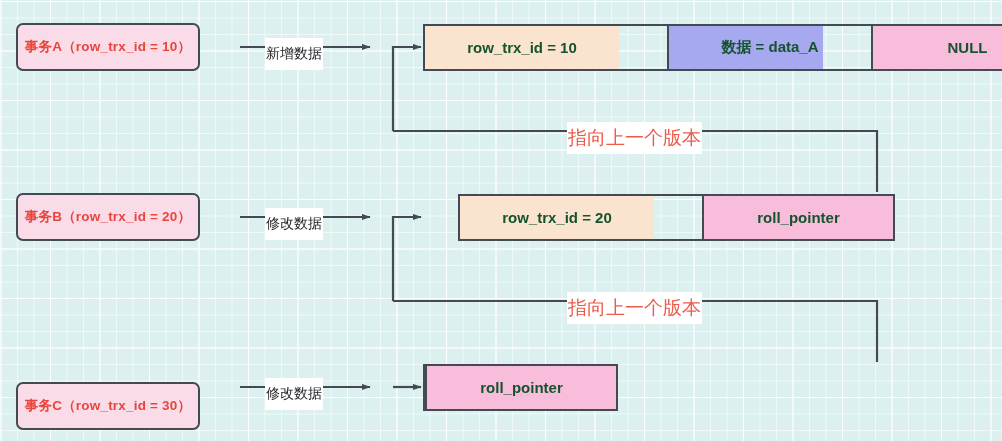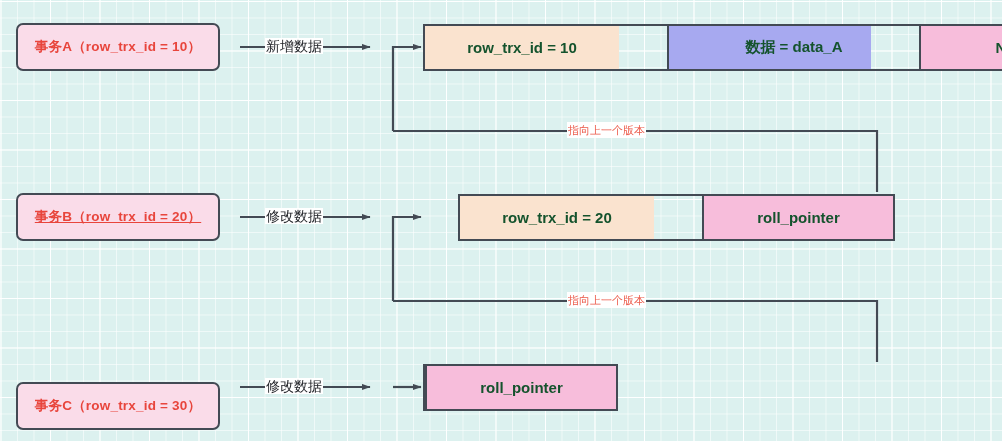--- a/index.html
+++ b/index.html
@@ -20,21 +20,21 @@
       linear-gradient(to bottom, rgba(255,255,255,0.95) 1px, transparent 1px);
     background-size:16.5px 16.5px,16.5px 16.5px,49.5px 49.5px,49.5px 49.5px;
     background-position:0.5px 1px,0.5px 1px,0.5px 1px,0.5px 1px;
   }
   #wires{position:absolute;left:0;top:0;width:1002px;height:441px;pointer-events:none;}
 
   
   .txn-box{
     position:absolute;
     box-sizing:border-box;
-    width:204px;height:48px;
+    width:184px;height:48px;
     background:#fadce9;
     border:2px solid #434a54;
     border-radius:7px;
     display:flex;align-items:center;justify-content:center;
     color:#e8453c;
     font-weight:bold;
     font-size:13.5px;
     white-space:nowrap;
     letter-spacing:.2px;
   }
@@ -51,36 +51,37 @@
     font-size:15px;
     white-space:nowrap;
     gap:48px;
   }
   .rec-cell{
     box-sizing:border-box;
     display:flex;align-items:center;justify-content:center;
     height:100%;
   }
   .cell-id{width:194px;background:#fae3cf;}
-  .cell-data{width:204px;background:#a7a9f0;border-left:2px solid #434a54;padding-left:48px;}
+  .cell-data{width:156px;background:#a7a9f0;border-left:2px solid #434a54;padding-left:48px;}
   .cell-ptr{width:191px;background:#f7bddb;border-left:2px solid #434a54;}
 
   
   .edge-label{
     position:absolute;
     background:#ffffff;
     font-size:14px;
     line-height:16px;
-    padding:0 1px;
+    padding:8px 1px;
     white-space:nowrap;
     color:#1d1f24;
+    font-family:Liberation Serif, serif;
   }
   .edge-label.versionlink{
     color:#ec5b4b;
-    font-size:11px;
+    font-size:19px;
   }
 </style>
 </head>
 <body>
 
 <div id="canvas">
 
   <svg id="wires" viewBox="0 0 1002 441" xmlns="http://www.w3.org/2000/svg">
     <defs>
       <marker id="ah" markerWidth="9" markerHeight="9" refX="8.3" refY="3.2" orient="auto" markerUnits="userSpaceOnUse">
@@ -102,21 +103,21 @@
       <path d="M877,192 L877,131 L393,131"></path>
 
       <path d="M877,362 L877,301 L393,301"></path>
     </g>
   </svg>
 
   <div class="txn-box" style="left:16px;top:23px;">
     <span>事务A（row_trx_id = 10）</span>
   </div>
 
-  <div class="txn-box" style="left:16px;top:193px;text-decoration:underline;">
+  <div class="txn-box" style="left:16px;top:193px;">
     <span>事务B（row_trx_id = 20）</span>
   </div>
 
   <div class="txn-box" style="left:16px;top:363px;margin-top:19px;">
     <span>事务C（row_trx_id = 30）</span>
   </div>
 
   <div class="edge-label" style="left:265px;top:38px;">新增数据</div>
   <div class="edge-label" style="left:265px;top:208px;">修改数据</div>
   <div class="edge-label" style="left:265px;top:378px;">修改数据</div>

